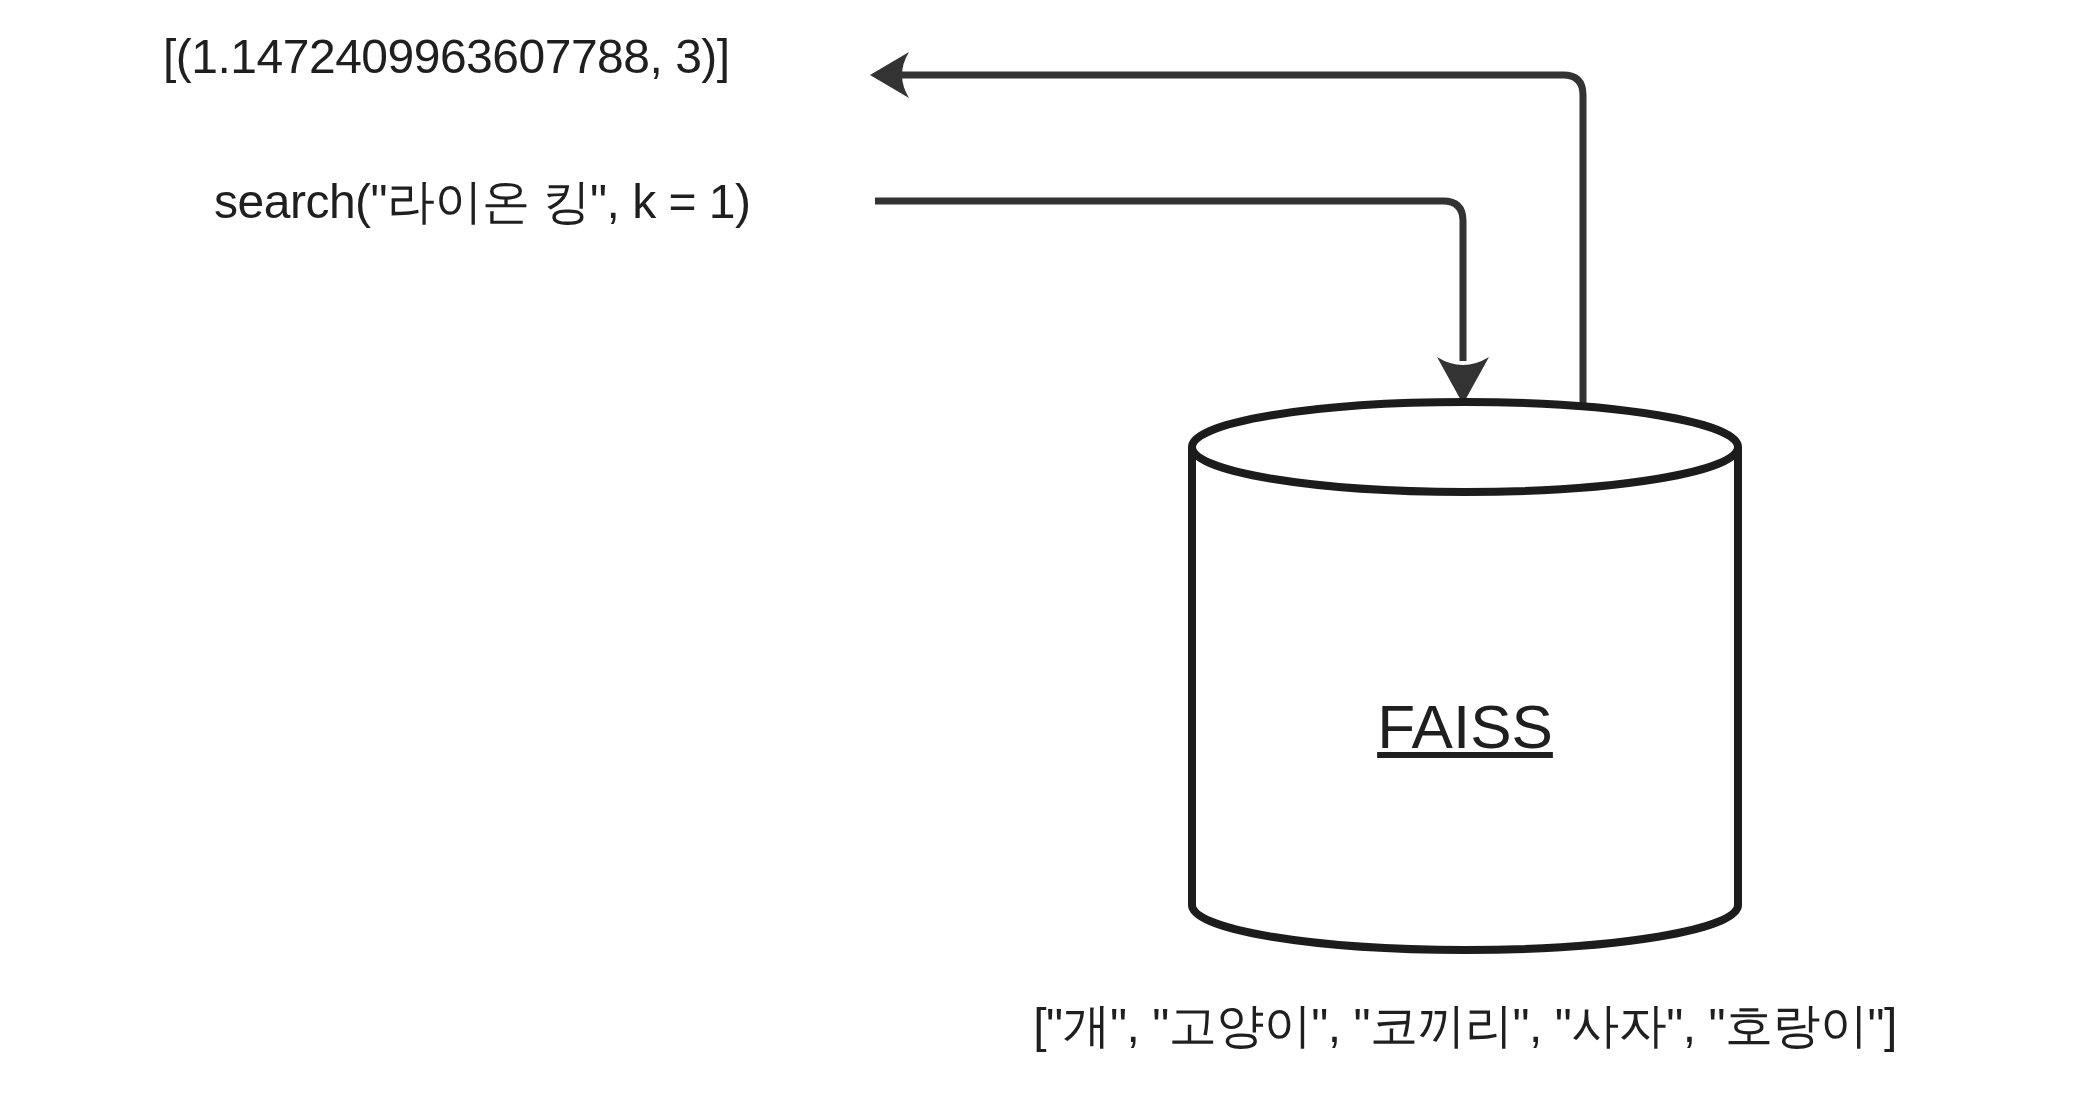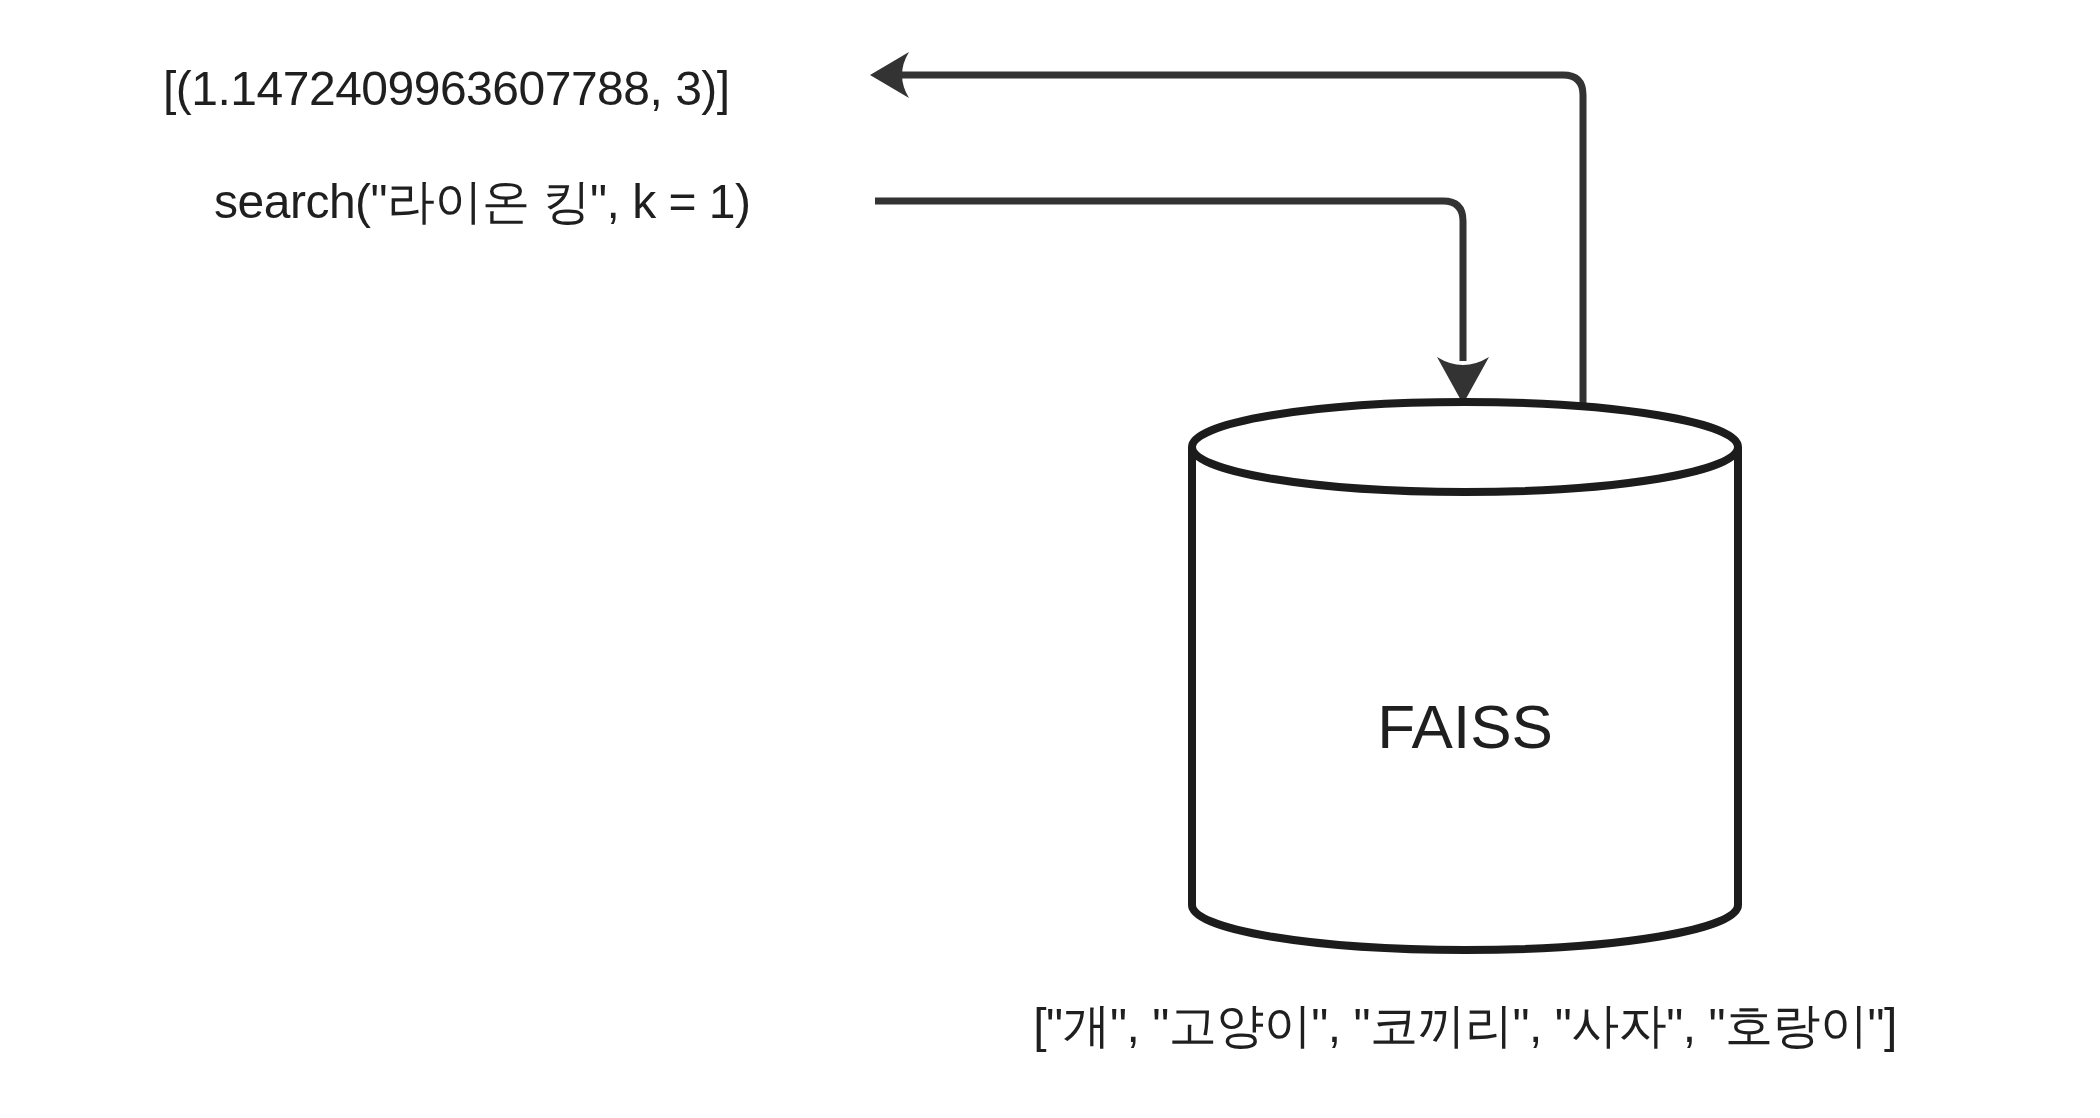--- a/index.html
+++ b/index.html
@@ -34,28 +34,29 @@
   .txt {
     position: absolute;
     white-space: nowrap;
     color: var(--text, #1f1f1f);
   }
   .code {
     font-size: 48px;
     line-height: 60px;
     letter-spacing: -0.5px;
   }
-  .result-text { left: 163px; top: 59px; }
+  .result-text { left: 163px; top: 27px; }
   .query-text  { left: 214px; top: 172px; }
   .docs-text   { left: 1465px; top: 996px; transform: translateX(-50%); }
   .faiss-label {
     left: 1465px; top: 696px;
     transform: translateX(-50%);
     font-size: 62px;
     line-height: 62px;
+    text-decoration: underline;
   }
 </style>
 </head>
 <body>
 
 <div class="canvas">
 
   <svg class="shapes" viewBox="0 0 2100 1118">
 
     <path class="line" d="M 875 201 H 1443 Q 1463 201 1463 221 V 361"></path>

